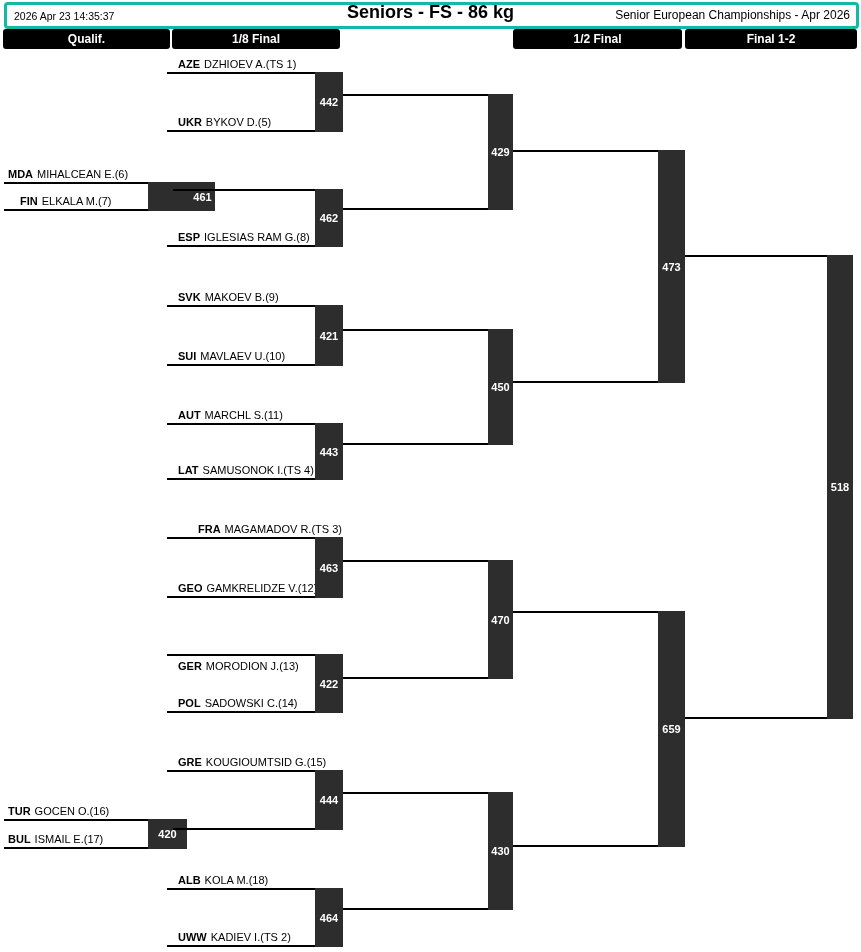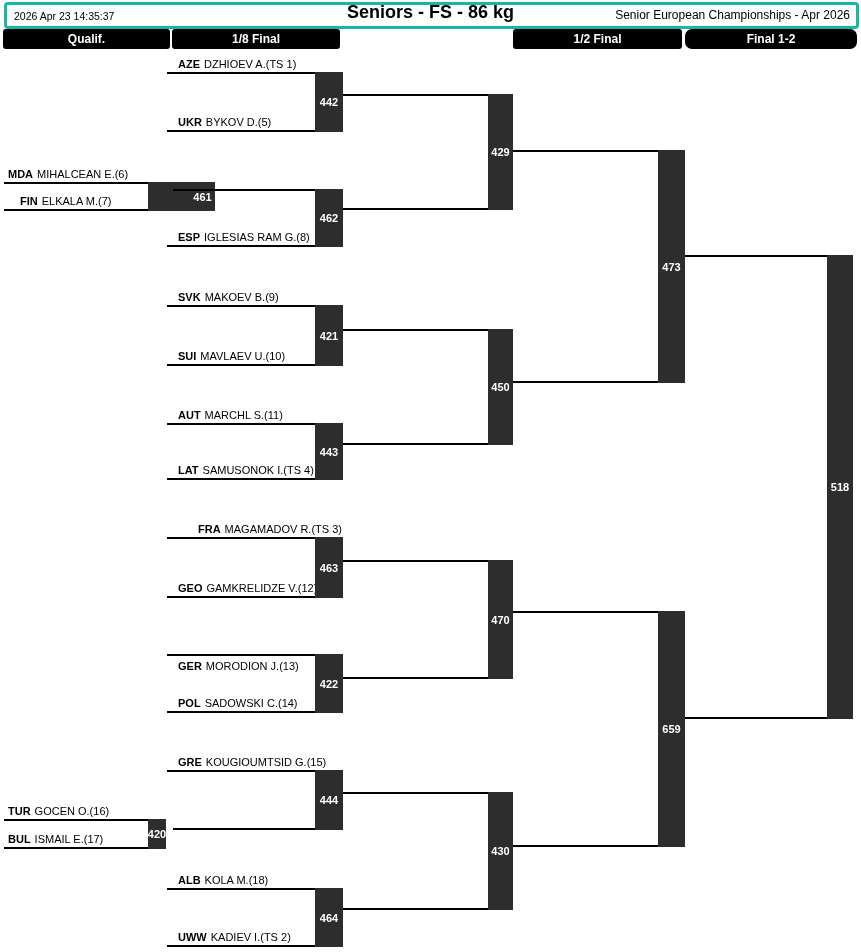--- a/index.html
+++ b/index.html
@@ -27,21 +27,21 @@
 
   <div class="hdrbox">
     <span class="ts">2026 Apr 23 14:35:37</span>
     <span class="evt">Senior European Championships - Apr 2026</span>
   </div>
   <div class="title">Seniors - FS - 86 kg</div>
 
   <div class="rbar" style="left:3px;width:167px;">Qualif.</div>
   <div class="rbar" style="left:172px;width:168px;">1/8 Final</div>
   <div class="rbar" style="left:513px;width:169px;">1/2 Final</div>
-  <div class="rbar" style="left:685px;width:172px;border-radius:7px;">Final 1-2</div>
+  <div class="rbar" style="left:685px;width:172px;">Final 1-2</div>
 
   <div class="ath" style="left:178px;top:57px;"><b>AZE</b><span>DZHIOEV A.(TS 1)</span></div>
   <div class="ath" style="left:178px;top:115px;"><b>UKR</b><span>BYKOV D.(5)</span></div>
   <div class="ath" style="left:8px;top:167px;"><b>MDA</b><span>MIHALCEAN E.(6)</span></div>
   <div class="ath" style="left:20px;top:194px;"><b>FIN</b><span>ELKALA M.(7)</span></div>
   <div class="ath" style="left:178px;top:230px;"><b>ESP</b><span>IGLESIAS RAM G.(8)</span></div>
   <div class="ath" style="left:178px;top:290px;"><b>SVK</b><span>MAKOEV B.(9)</span></div>
   <div class="ath" style="left:178px;top:349px;"><b>SUI</b><span>MAVLAEV U.(10)</span></div>
   <div class="ath" style="left:178px;top:408px;"><b>AUT</b><span>MARCHL S.(11)</span></div>
   <div class="ath" style="left:178px;top:463px;"><b>LAT</b><span>SAMUSONOK I.(TS 4)</span></div>
@@ -70,21 +70,21 @@
   <div class="ln" style="left:167px;top:711px;width:148px;"></div>
   <div class="ln" style="left:167px;top:770px;width:148px;"></div>
   <div class="ln" style="left:4px;top:819px;width:144px;"></div>
   <div class="ln" style="left:4px;top:847px;width:144px;"></div>
   <div class="ln" style="left:167px;top:888px;width:148px;"></div>
   <div class="ln" style="left:167px;top:945px;width:148px;"></div>
 
   <div class="mbox" style="left:148px;top:182px;width:25px;height:29px;padding-left:42px;">
       <span>461</span>
     </div>
-  <div class="mbox" style="left:148px;top:819px;width:18px;height:30px;">
+  <div class="mbox" style="left:148px;top:819px;width:39px;height:30px;">
       <span>420</span>
     </div>
   <div class="cn" style="left:173px;top:189px;width:143px;"></div>
   <div class="cn" style="left:173px;top:828px;width:143px;"></div>
 
   <div class="mbox" style="left:315px;top:72px;width:28px;height:60px;">
       <span>442</span>
     </div>
   <div class="mbox" style="left:315px;top:189px;width:28px;height:58px;">
       <span>462</span>

